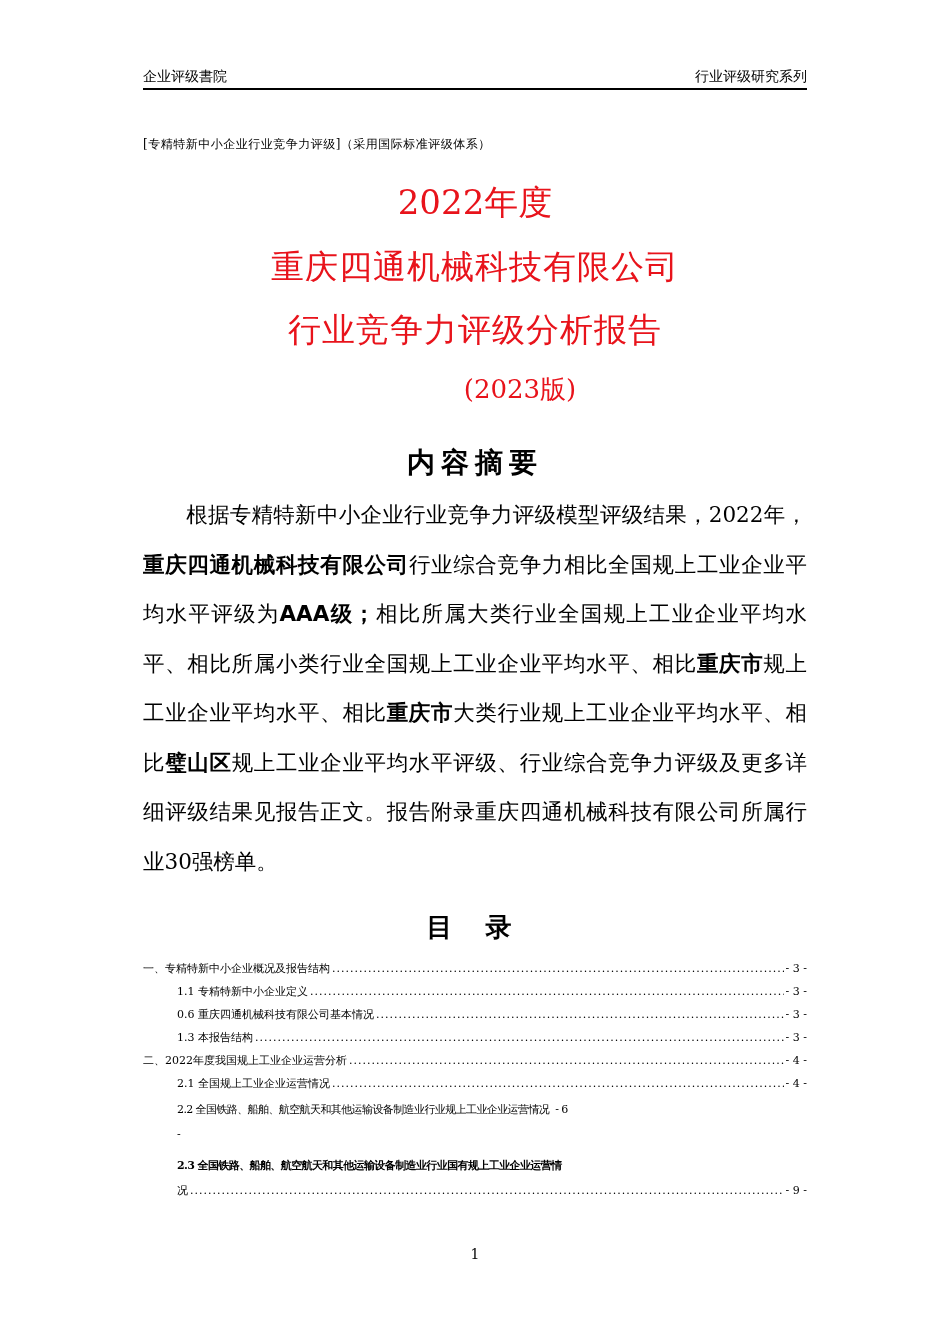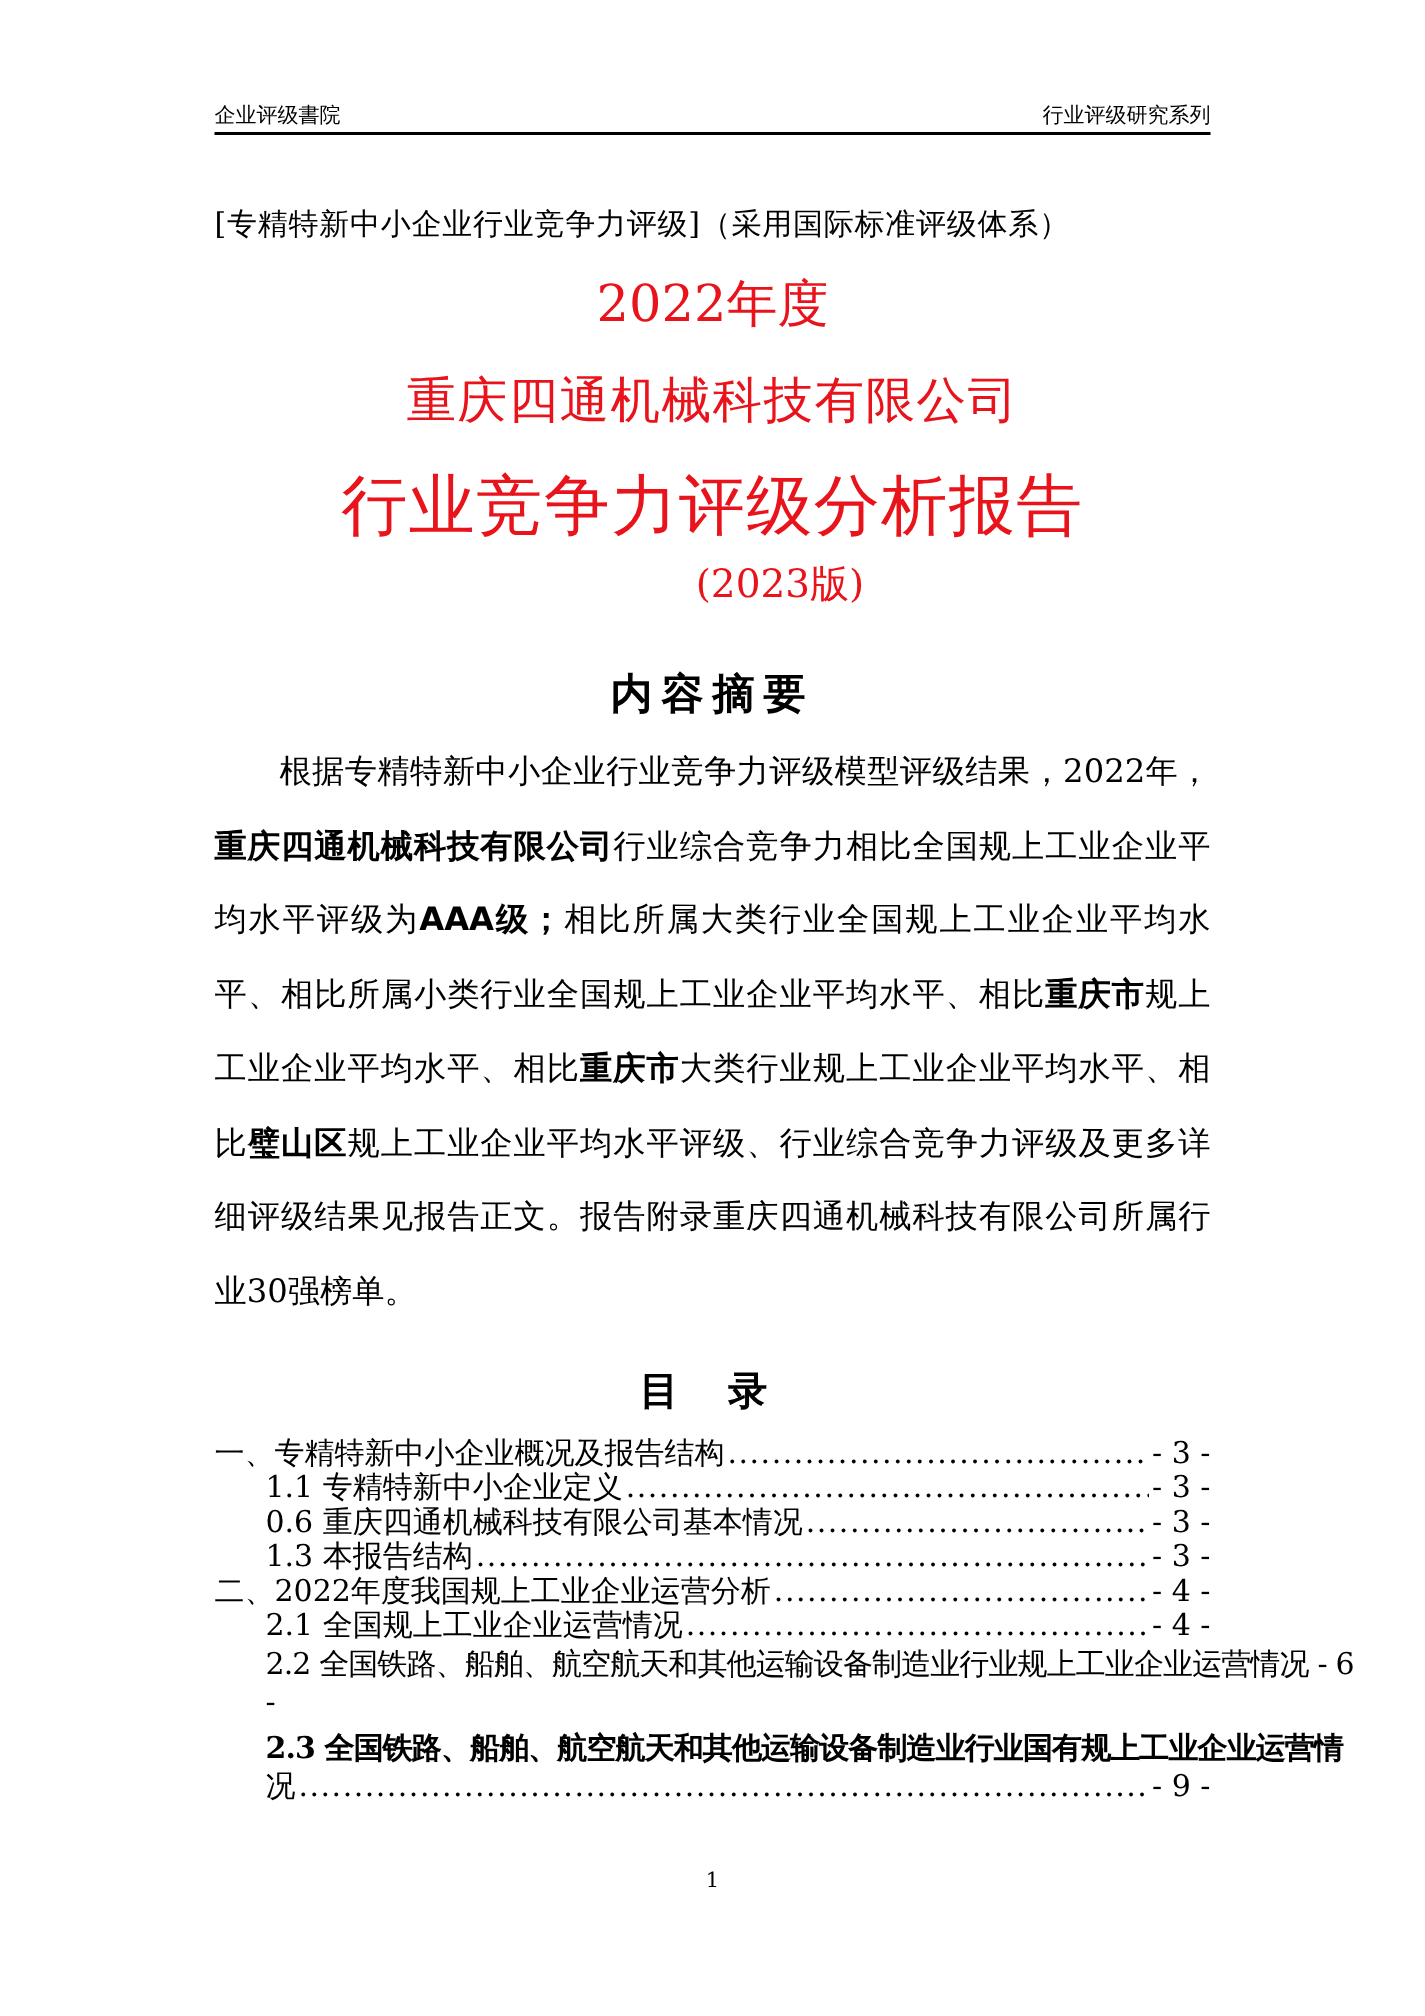--- a/index.html
+++ b/index.html
@@ -5,42 +5,42 @@
     html, body { margin: 0; padding: 0; background: #ffffff; }
     body { width: 950px; height: 1344px; position: relative; overflow: hidden;
            font-family: "DejaVu Serif", "Liberation Serif", serif; color: #000; }
     .page { position: absolute; left: 0; top: 0; width: 950px; height: 1139px; background: #fff; }
 
     .header { position: absolute; left: 143px; top: 66px; width: 664px; height: 22px;
               border-bottom: 2px solid #000; font-family: "DejaVu Sans", "Liberation Sans", sans-serif; font-size: 14px; }
     .header .left { position: absolute; left: 0; top: 2px; }
     .header .right { position: absolute; right: 0; top: 2px; }
 
-    .series-tag { position: absolute; left: 143px; top: 136px; font-size: 20px; letter-spacing: 0.5px; }
+    .series-tag { position: absolute; left: 143px; top: 136px; font-size: 12px; letter-spacing: 0.5px; }
 
     .title-block { position: absolute; left: 0; width: 950px; text-align: center; color: #e8131b; }
     .t1 { top: 180px; font-size: 34px; }
     .t2 { top: 245px; font-size: 33px; letter-spacing: 1px; }
-    .t3 { top: 308px; font-size: 44px; letter-spacing: 1px; }
+    .t3 { top: 308px; font-size: 33px; letter-spacing: 1px; }
     .t4 { top: 372px; font-size: 26px; padding-left: 45px; }
 
     .abstract-title { position: absolute; left: 0; width: 950px; top: 444px; text-align: center;
                       font-family: "DejaVu Sans", "Liberation Sans", sans-serif; font-weight: bold;
                       font-size: 28px; letter-spacing: 6px; }
 
     .abstract { position: absolute; left: 143px; top: 490px; width: 664px; font-size: 21.5px;
                 line-height: 49.5px; text-align: justify; text-align-last: left; }
     .abstract .indent { display: inline-block; width: 43px; }
     .abstract b { font-weight: bold; font-family: "DejaVu Sans", "Liberation Sans", sans-serif; }
 
     .toc-title { position: absolute; left: 0; width: 950px; top: 910px; text-align: center;
                  font-family: "DejaVu Sans", "Liberation Sans", sans-serif; font-weight: bold;
                  font-size: 26px; letter-spacing: 12px; }
 
-    .toc { position: absolute; left: 143px; top: 957px; width: 664px; font-size: 20px; }
+    .toc { position: absolute; left: 143px; top: 957px; width: 664px; font-size: 11px; }
     .toc-row { display: flex; align-items: flex-end; height: 23px; line-height: 23px; white-space: nowrap; }
     .toc-row.l2 { padding-left: 34px; }
     .toc-row .label { flex: 0 0 auto; }
     .toc-row .dots { flex: 1 1 auto; overflow: hidden; margin: 0 2px; }
     .toc-row .dots::before { content: "................................................................................................................................................................................................................."; letter-spacing: 1px; }
     .toc-row .page-no { flex: 0 0 auto; }
     .toc-multi { padding-left: 34px; line-height: 25px; }
     .toc-multi .line { display: flex; white-space: nowrap; }
     .toc-multi .line .dots { flex: 1 1 auto; overflow: hidden; margin: 0 2px; }
     .toc-multi .line .dots::before { content: "................................................................................................................................................................................................................."; letter-spacing: 1px; }

